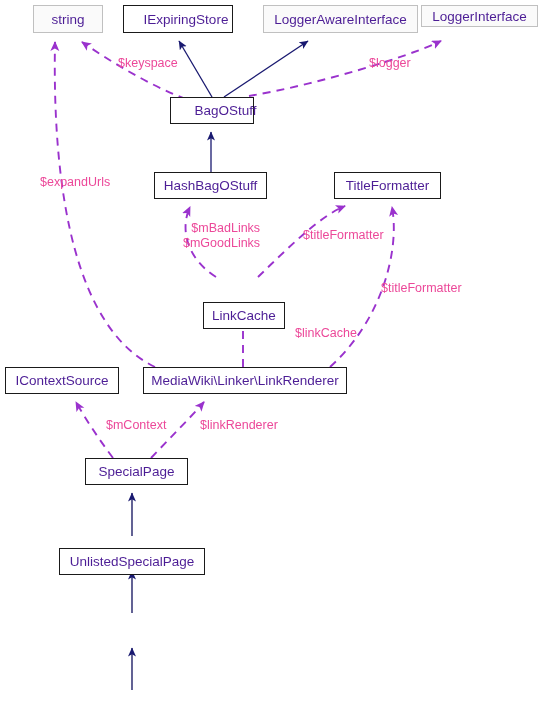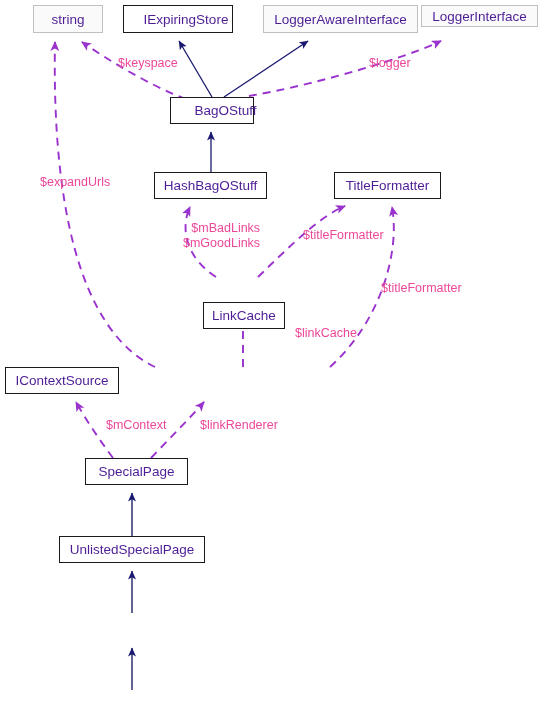--- a/index.html
+++ b/index.html
@@ -162,26 +162,29 @@
   </div>
 
   <div class="node bold" style="left:203px; top:277px; width:82px; height:27px;margin-top:25px;">
     <span>LinkCache</span>
   </div>
 
   <div class="node bold" style="left:5px; top:367px; width:114px; height:27px;">
     <span>IContextSource</span>
   </div>
 
+  <div class="node bold" style="left:143px; top:367px; width:204px; height:27px;">
+    <span>MediaWiki\Linker\LinkRenderer</span>
+  </div>
 
   <div class="node bold" style="left:85px; top:458px; width:103px; height:27px;">
     <span>SpecialPage</span>
   </div>
 
-  <div class="node bold" style="left:59px; top:536px; width:146px; height:27px;">
+  <div class="node bold" style="left:59px; top:548px; width:146px; height:27px;">
     <span>UnlistedSpecialPage</span>
   </div>
 
 
 
   <div class="edge-label" style="left:118px; top:56px;">$keyspace</div>
 
   <div class="edge-label" style="left:369px; top:56px;">$logger</div>
 
   <div class="edge-label" style="left:40px; top:175px;">$expandUrls</div>

